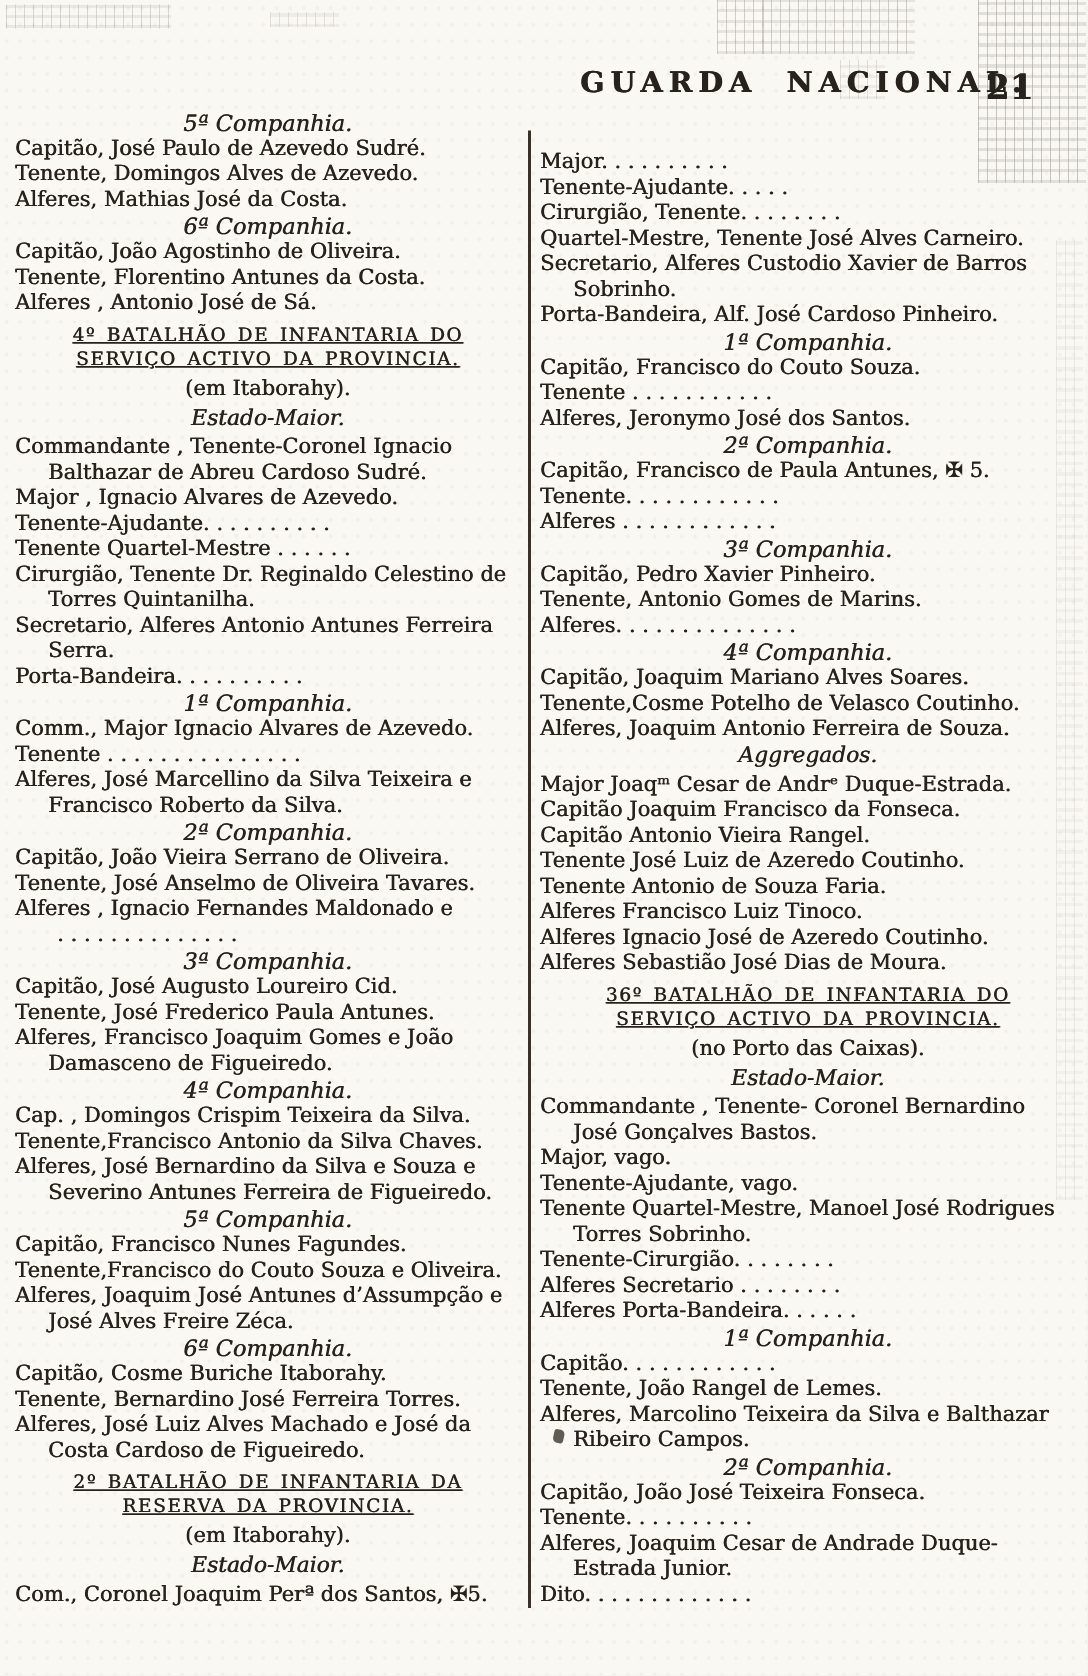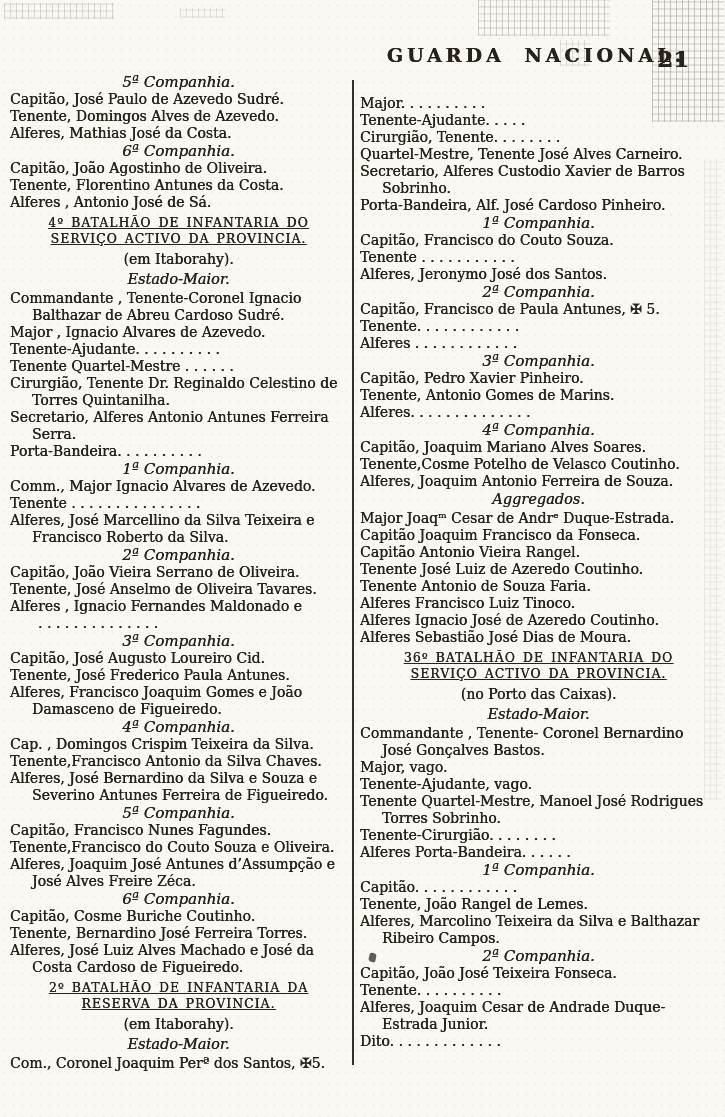--- a/index.html
+++ b/index.html
@@ -34,21 +34,21 @@
     margin:0;text-align:right;
     font-size:19px;font-weight:bold;letter-spacing:4px;word-spacing:9px;
     text-shadow:0.4px 0 0 currentColor;
     padding-right:40px;
   }
   .page-number{
     position:absolute;top:1px;right:36px;
     font-size:23px;font-weight:bold;text-shadow:0.4px 0 0 currentColor;
   }
 
-  .columns{position:absolute;top:73px;left:0;width:725px;display:flex;align-items:center;}
+  .columns{position:absolute;top:73px;left:0;width:725px;display:flex;align-items:flex-end;}
   .col{box-sizing:border-box;}
   .col.left{width:352px;padding:0 5px 0 10px;}
   .divider{width:2px;height:985px;background:#37312a;flex:0 0 2px;}
   .col.right{flex:1;padding:0 8px 0 6px;}
 
   .line{
     font-size:14px;line-height:17px;
     text-shadow:0.35px 0 0 currentColor;
   }
   .entry{padding-left:22px;text-indent:-22px;}
@@ -115,21 +115,21 @@
         <div class="line entry">Alferes, Francisco Joaquim Gomes e João Damasceno de Figueiredo.</div>
         <div class="line company">4ª Companhia.</div>
         <div class="line entry">Cap. , Domingos Crispim Teixeira da Silva.</div>
         <div class="line entry">Tenente,Francisco Antonio da Silva Chaves.</div>
         <div class="line entry">Alferes, José Bernardino da Silva e Souza e Severino Antunes Ferreira de Figueiredo.</div>
         <div class="line company">5ª Companhia.</div>
         <div class="line entry">Capitão, Francisco Nunes Fagundes.</div>
         <div class="line entry">Tenente,Francisco do Couto Souza e Oliveira.</div>
         <div class="line entry">Alferes, Joaquim José Antunes d’Assumpção e José Alves Freire Zéca.</div>
         <div class="line company">6ª Companhia.</div>
-        <div class="line entry">Capitão, Cosme Buriche Coutinho.</div>
+        <div class="line entry">Capitão, Cosme Buriche Itaborahy.</div>
         <div class="line entry">Tenente, Bernardino José Ferreira Torres.</div>
         <div class="line entry">Alferes, José Luiz Alves Machado e José da Costa Cardoso de Figueiredo.</div>
         <div class="line battalion">2º BATALHÃO DE INFANTARIA DA RESERVA DA PROVINCIA.</div>
         <div class="line center">(em Itaborahy).</div>
         <div class="line center-italic">Estado-Maior.</div>
         <div class="line entry">Com., Coronel Joaquim Perª dos Santos, ✠5.</div>
       </div>
     <div class="divider"></div>
     <div class="col right">
         <div class="line entry">Major. . . . . . . . . .</div>
@@ -164,20 +164,21 @@
         <div class="line entry">Alferes Ignacio José de Azeredo Coutinho.</div>
         <div class="line entry">Alferes Sebastião José Dias de Moura.</div>
         <div class="line battalion">36º BATALHÃO DE INFANTARIA DO SERVIÇO ACTIVO DA PROVINCIA.</div>
         <div class="line center">(no Porto das Caixas).</div>
         <div class="line center-italic">Estado-Maior.</div>
         <div class="line entry">Commandante , Tenente- Coronel Bernardino José Gonçalves Bastos.</div>
         <div class="line entry">Major, vago.</div>
         <div class="line entry">Tenente-Ajudante, vago.</div>
         <div class="line entry">Tenente Quartel-Mestre, Manoel José Rodrigues Torres Sobrinho.</div>
         <div class="line entry">Tenente-Cirurgião. . . . . . . .</div>
+        <div class="line entry">Alferes Secretario . . . . . . . .</div>
         <div class="line entry">Alferes Porta-Bandeira. . . . . .</div>
         <div class="line company">1ª Companhia.</div>
         <div class="line entry">Capitão. . . . . . . . . . . .</div>
         <div class="line entry">Tenente, João Rangel de Lemes.</div>
         <div class="line entry">Alferes, Marcolino Teixeira da Silva e Balthazar Ribeiro Campos.</div>
         <div class="line company">2ª Companhia.</div>
         <div class="line entry">Capitão, João José Teixeira Fonseca.</div>
         <div class="line entry">Tenente. . . . . . . . . .</div>
         <div class="line entry">Alferes, Joaquim Cesar de Andrade Duque-Estrada Junior.</div>
         <div class="line entry">Dito. . . . . . . . . . . . .</div>

